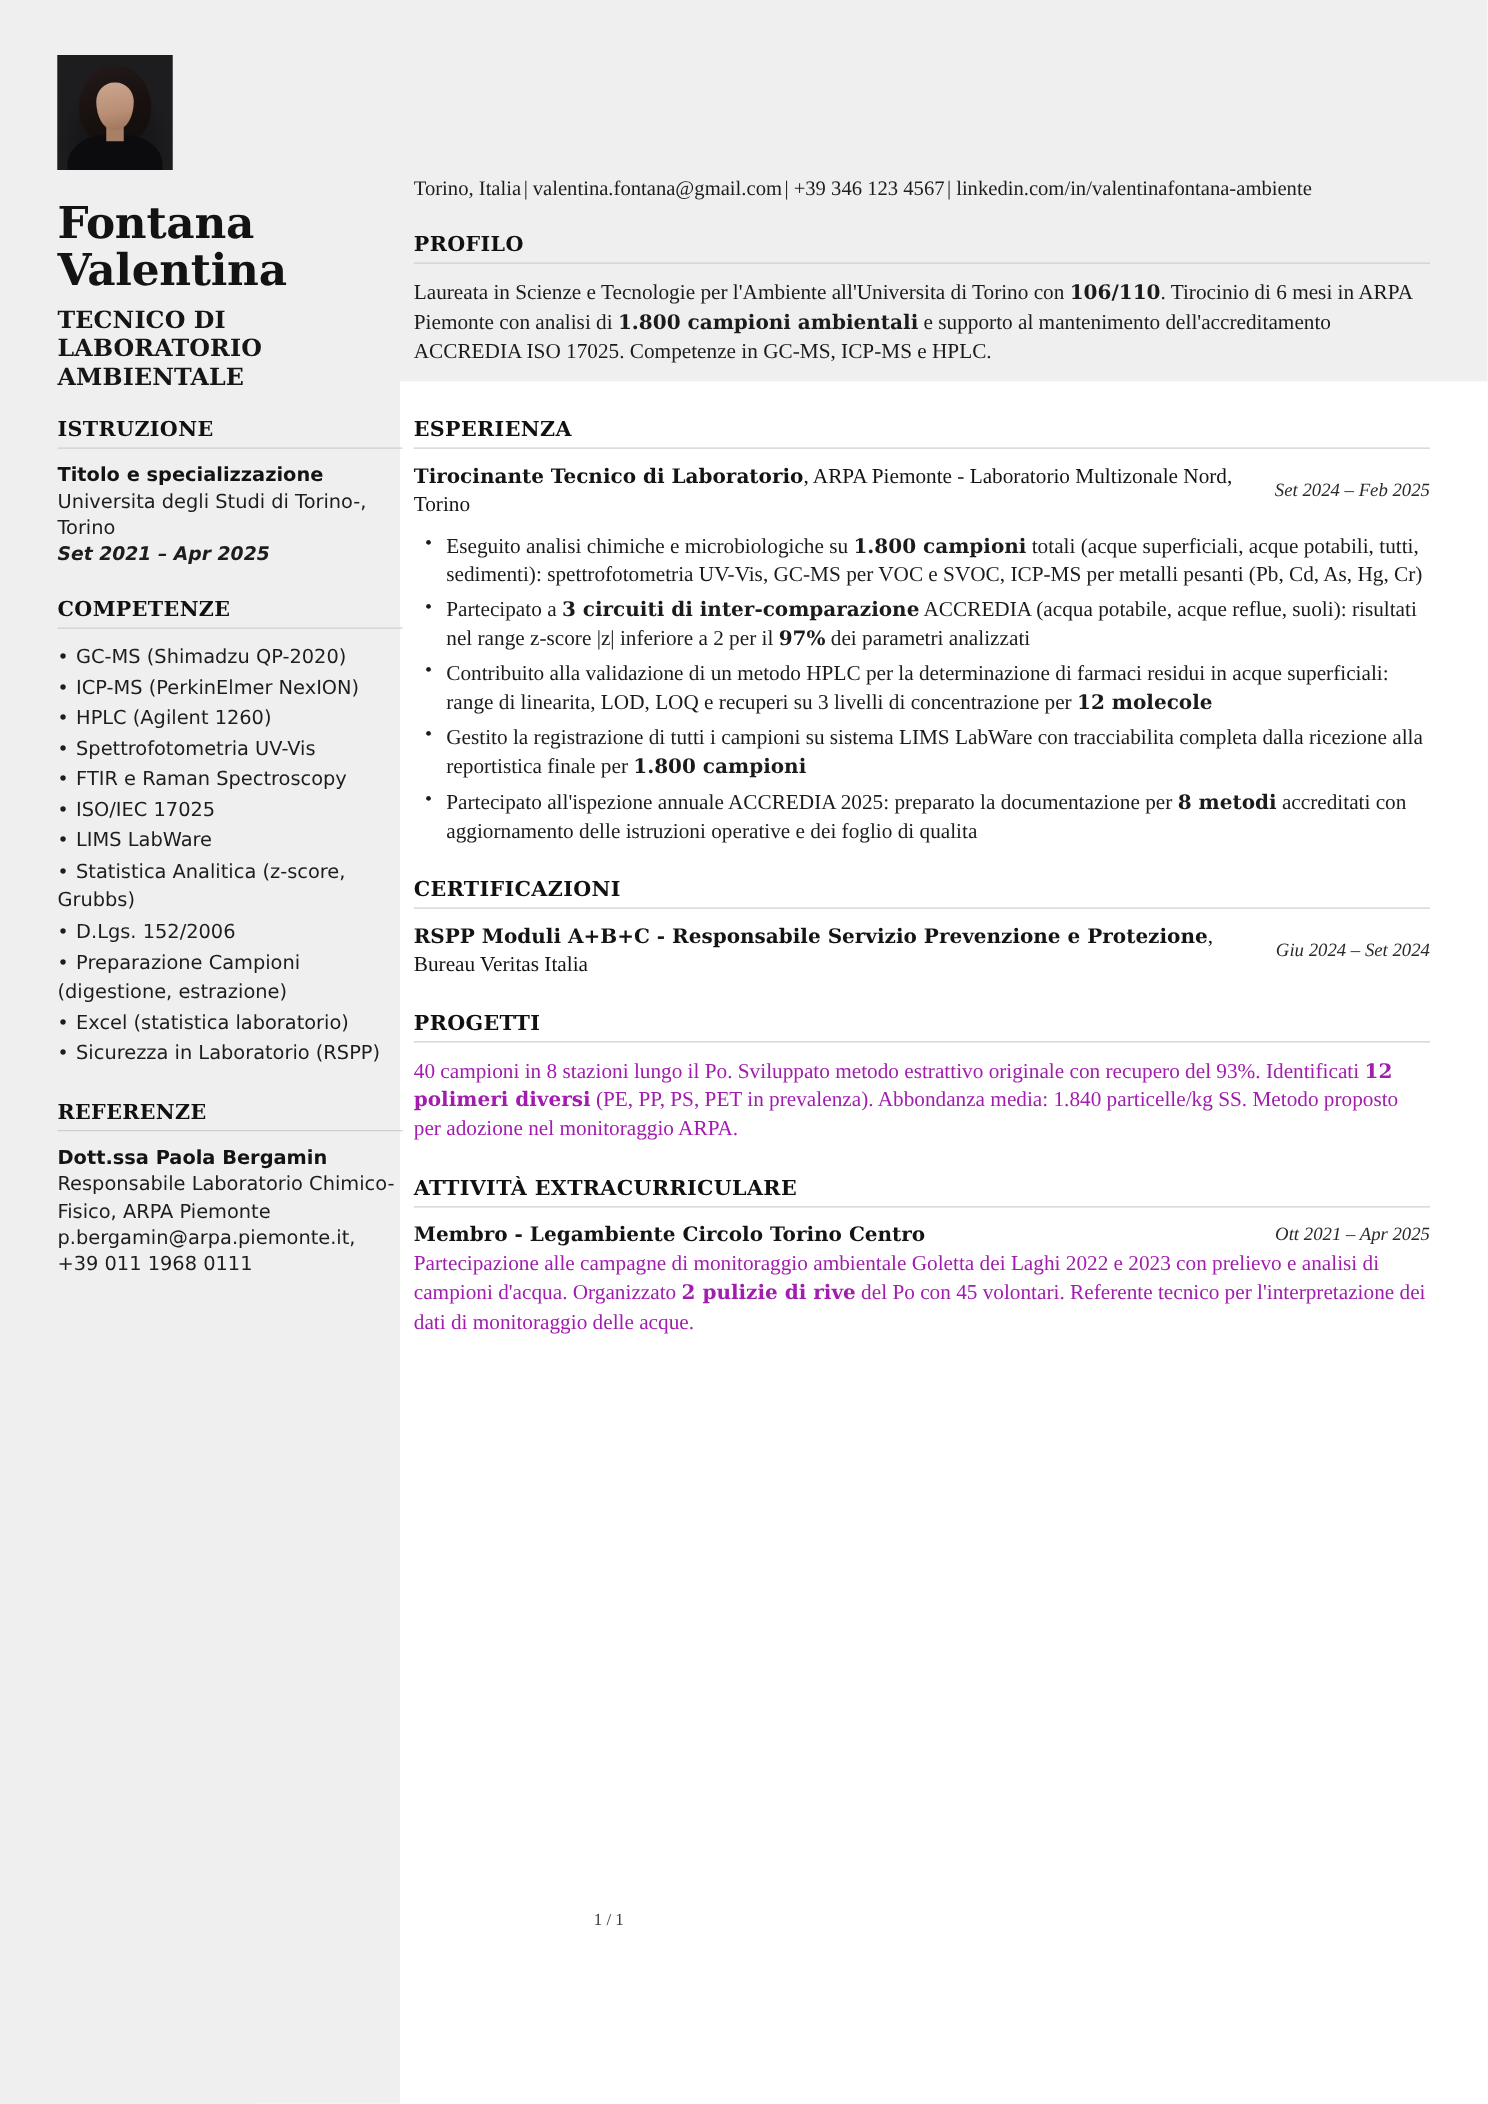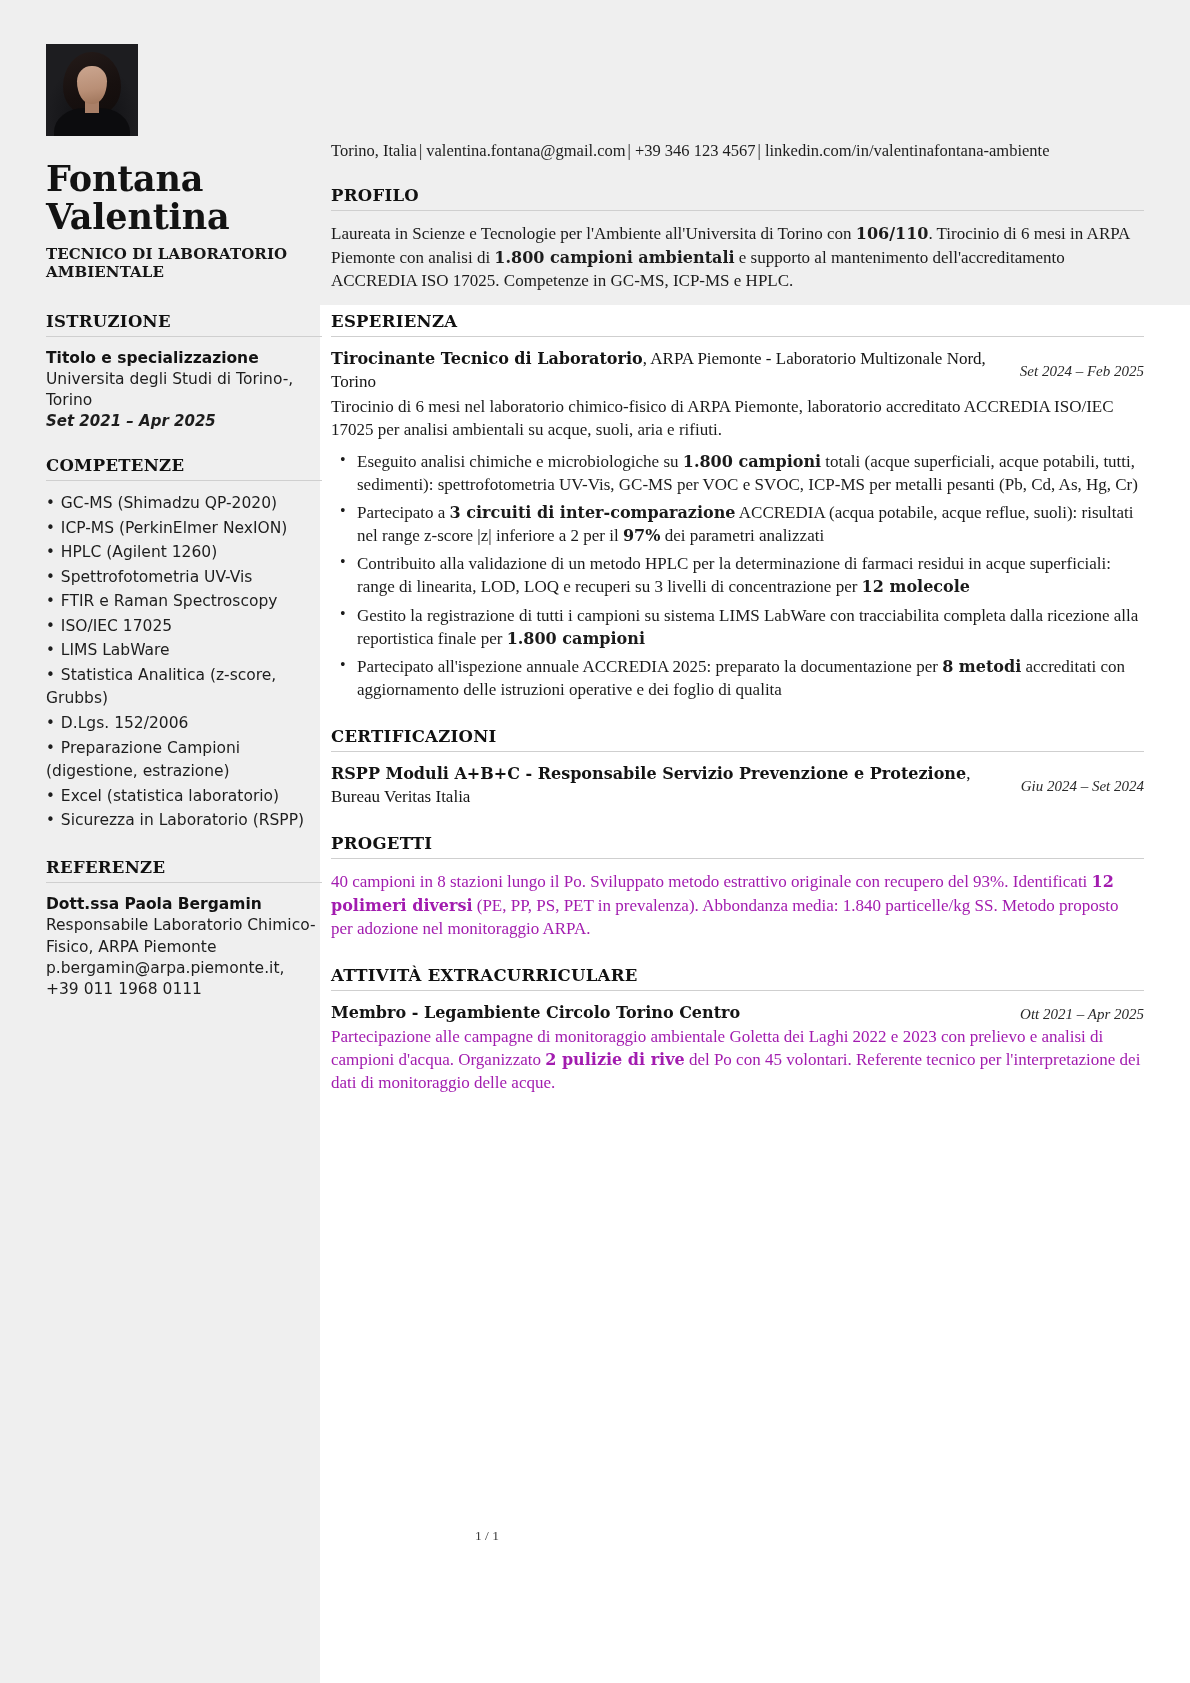--- a/index.html
+++ b/index.html
@@ -94,21 +94,21 @@
     font-weight: 700;
     font-size: 35px;
     line-height: 1.08;
     letter-spacing: -0.2px;
     color: #131313;
   }
   .job-title {
     margin-top: 9px;
     font-family: "DejaVu Serif", serif;
     font-weight: 700;
-    font-size: 15px;
+    font-size: 19px;
     line-height: 1.22;
     letter-spacing: 0.1px;
     color: #161616;
     text-transform: uppercase;
   }
 
   .header-right {
     flex: 1;
     padding-left: 9px;
     padding-top: 96px;
@@ -377,21 +377,20 @@
 
       <div class="main-sec">
         <div class="sec-title">ESPERIENZA</div>
         <div class="rule"></div>
 
         <div>
           <div class="entry-head">
             <div class="entry-head-text"><b>Tirocinante Tecnico di Laboratorio</b><span>, ARPA Piemonte - Laboratorio Multizonale Nord, Torino</span></div>
             <div class="entry-date">Set 2024 – Feb 2025</div>
           </div>
-          <div class="entry-desc">Tirocinio di 6 mesi nel laboratorio chimico-fisico di ARPA Piemonte, laboratorio accreditato ACCREDIA ISO/IEC 17025 per analisi ambientali su acque, suoli, aria e rifiuti.</div>
           <ul class="bullets">
               <li><span>Eseguito analisi chimiche e microbiologiche su </span><b>1.800 campioni</b><span> totali (acque superficiali, acque potabili, tutti, sedimenti): spettrofotometria UV-Vis, GC-MS per VOC e SVOC, ICP-MS per metalli pesanti (Pb, Cd, As, Hg, Cr)</span></li>
               <li><span>Partecipato a </span><b>3 circuiti di inter-comparazione</b><span> ACCREDIA (acqua potabile, acque reflue, suoli): risultati nel range z-score |z| inferiore a 2 per il </span><b>97%</b><span> dei parametri analizzati</span></li>
               <li><span>Contribuito alla validazione di un metodo HPLC per la determinazione di farmaci residui in acque superficiali: range di linearita, LOD, LOQ e recuperi su 3 livelli di concentrazione per </span><b>12 molecole</b></li>
               <li><span>Gestito la registrazione di tutti i campioni su sistema LIMS LabWare con tracciabilita completa dalla ricezione alla reportistica finale per </span><b>1.800 campioni</b></li>
               <li><span>Partecipato all'ispezione annuale ACCREDIA 2025: preparato la documentazione per </span><b>8 metodi</b><span> accreditati con aggiornamento delle istruzioni operative e dei foglio di qualita</span></li>
             </ul>
         </div>
       </div>
 

